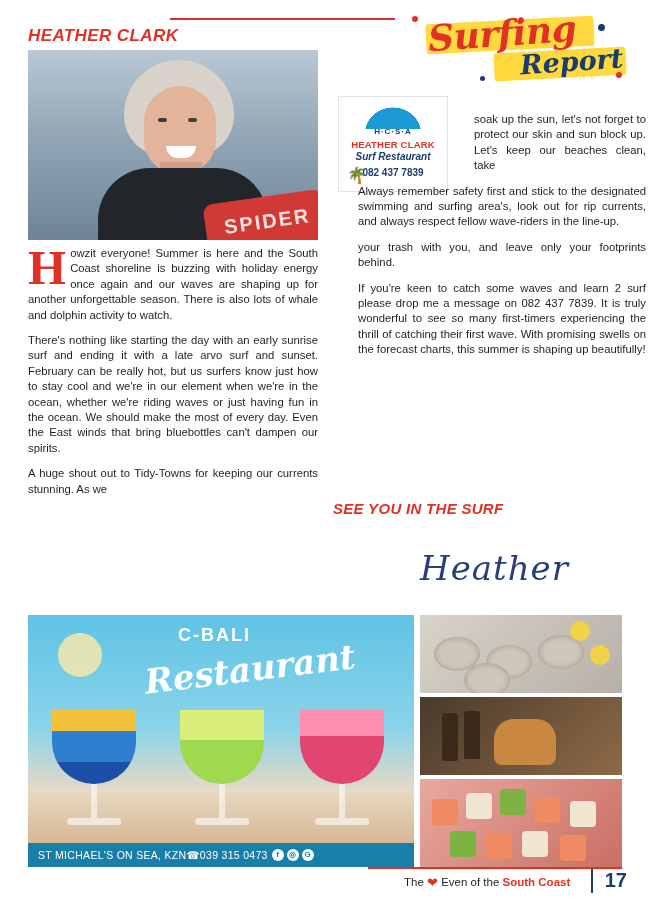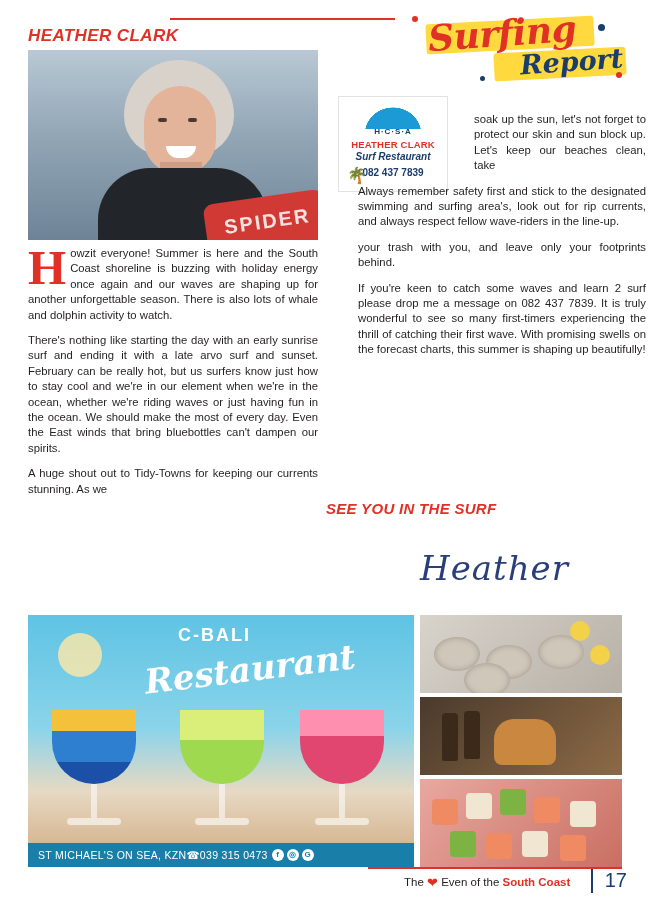--- a/index.html
+++ b/index.html
@@ -169,21 +169,21 @@
     font-family: "Liberation Serif", serif;
     font-weight: bold;
     font-size: 49px;
     line-height: 40px;
     color: #e03127;
     padding: 2px 4px 0 0;
   }
   .wrap-indent { padding-left: 116px; }
 
   .see-you {
-    position: absolute; left: 326px; top: 500px;
+    position: absolute; left: 333px; top: 500px;
     font-family: "Liberation Sans", sans-serif;
     font-weight: bold; font-style: italic; font-size: 15px;
     color: #e03127; letter-spacing: .3px; text-transform: uppercase;
   }
   .signature {
     position: absolute; left: 420px; top: 548px;
     font-family: "DejaVu Serif", serif;
     font-style: italic; font-size: 34px; color: #2a3f7a;
     letter-spacing: 1px;
   }
@@ -248,21 +248,21 @@
     position: absolute; left: 368px; top: 0; width: 254px; height: 2px; background: #e03127;
   }
   .footer-text {
     position: absolute; left: 404px; top: 8px;
     font-size: 11.5px; color: #231f20;
   }
   .footer-heart { color: #e03127; font-size: 13px; vertical-align: -1px; }
   .footer-strong { color: #e03127; font-weight: bold; }
   .page-num {
     position: absolute; right: 22px; top: 2px;
-    font-size: 20px; font-weight: normal; color: #1a3d6d; margin-left: 32px;
+    font-size: 20px; font-weight: bold; color: #1a3d6d; margin-left: 32px;
   }
   .page-bar {
     position: absolute; right: 56px; top: 2px; width: 2px; height: 24px; background: #1a3d6d;
   }
 </style>
 </head>
 <body>
 
 <div class="author-header">
   <span class="author-name">HEATHER CLARK</span>

